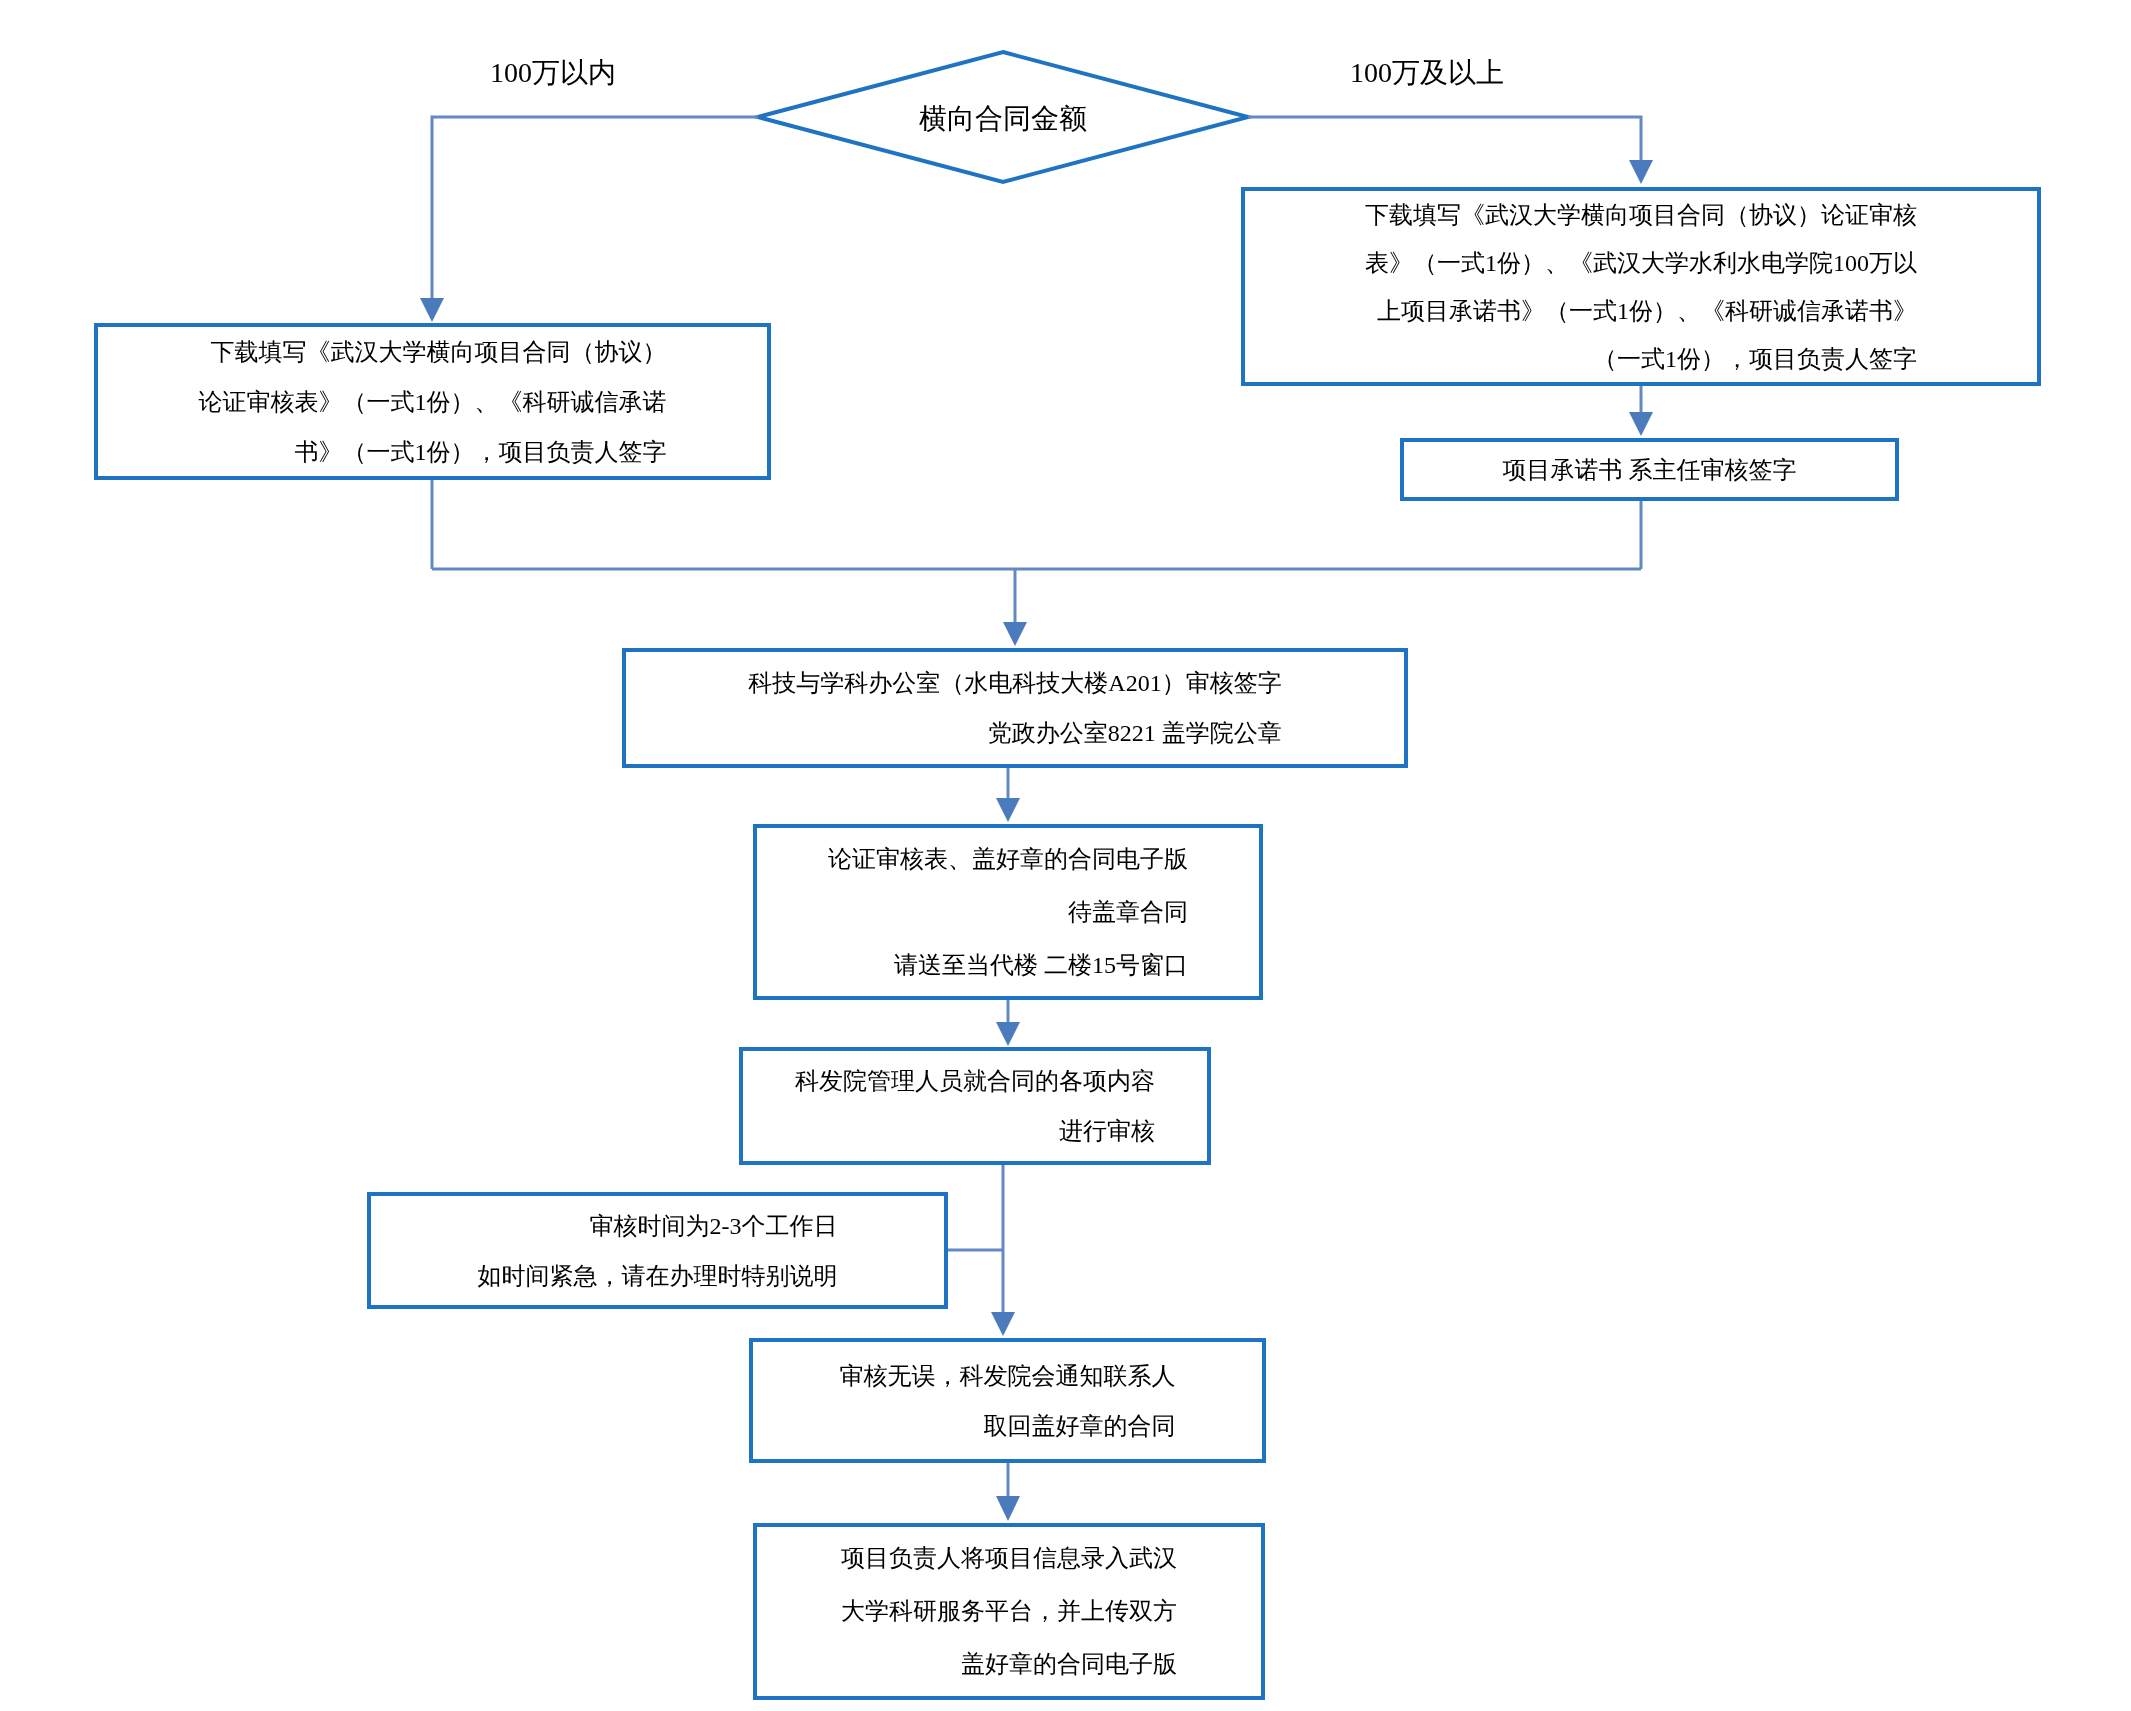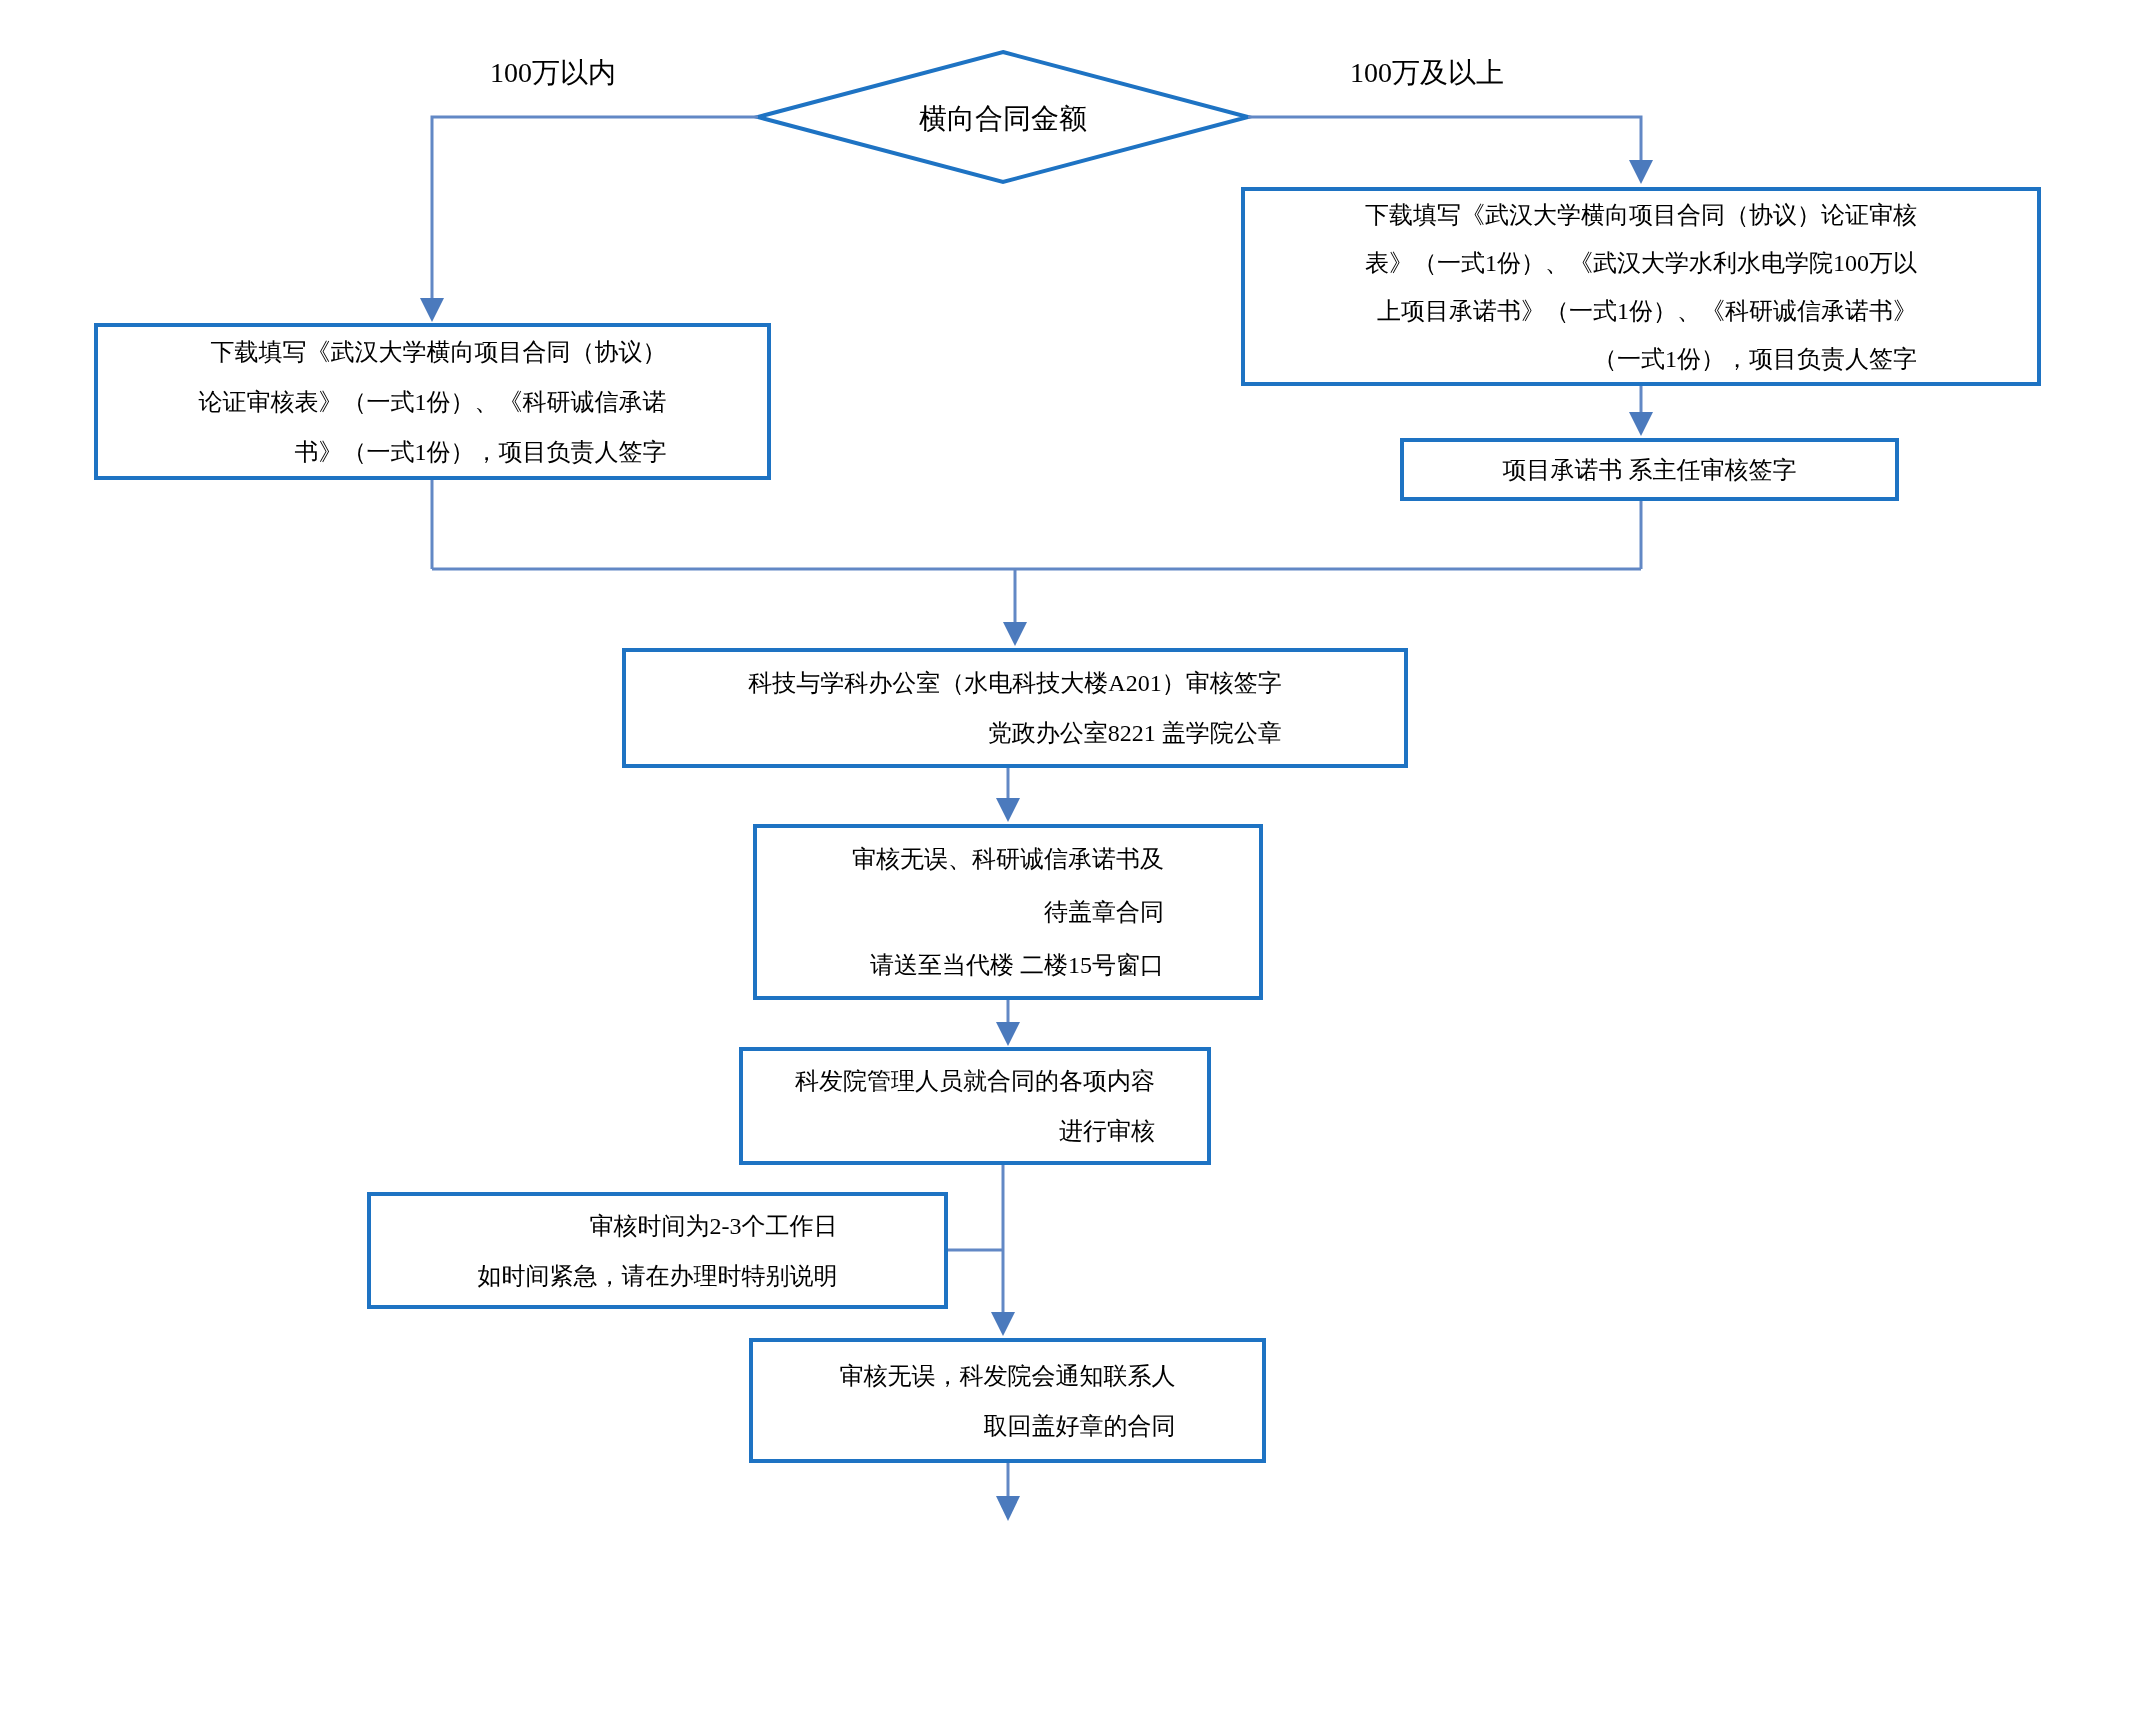--- a/index.html
+++ b/index.html
@@ -109,27 +109,30 @@
   <div class="node" style="left:1241px; top:187px; width:800px; height:199px; line-height:48px;">下载填写《武汉大学横向项目合同（协议）论证审核
 表》（一式1份）、《武汉大学水利水电学院100万以
 上项目承诺书》（一式1份）、《科研诚信承诺书》
 （一式1份），项目负责人签字</div>
 
   <div class="node" style="left:1400px; top:438px; width:499px; height:63px;">项目承诺书 系主任审核签字</div>
 
   <div class="node" style="left:622px; top:648px; width:786px; height:120px;">科技与学科办公室（水电科技大楼A201）审核签字
 党政办公室8221 盖学院公章</div>
 
-  <div class="node" style="left:753px; top:824px; width:510px; height:176px; line-height:53px;">审核无误、科研诚信承诺书及
+  <div class="node" style="left:753px; top:824px; width:510px; height:176px; line-height:53px;">论证审核表、盖好章的合同电子版
 待盖章合同
 请送至当代楼 二楼15号窗口</div>
 
   <div class="node" style="left:739px; top:1047px; width:472px; height:118px;">科发院管理人员就合同的各项内容
 进行审核</div>
 
   <div class="node" style="left:367px; top:1192px; width:581px; height:117px;">审核时间为2-3个工作日
 如时间紧急，请在办理时特别说明</div>
 
   <div class="node" style="left:749px; top:1338px; width:517px; height:125px;">审核无误，科发院会通知联系人
 取回盖好章的合同</div>
 
+  <div class="node" style="left:753px; top:1523px; width:512px; height:177px; line-height:53px;">项目负责人将项目信息录入武汉
+大学科研服务平台，并上传双方
+盖好章的合同电子版</div>
 
 </div>
 
 </body></html>

